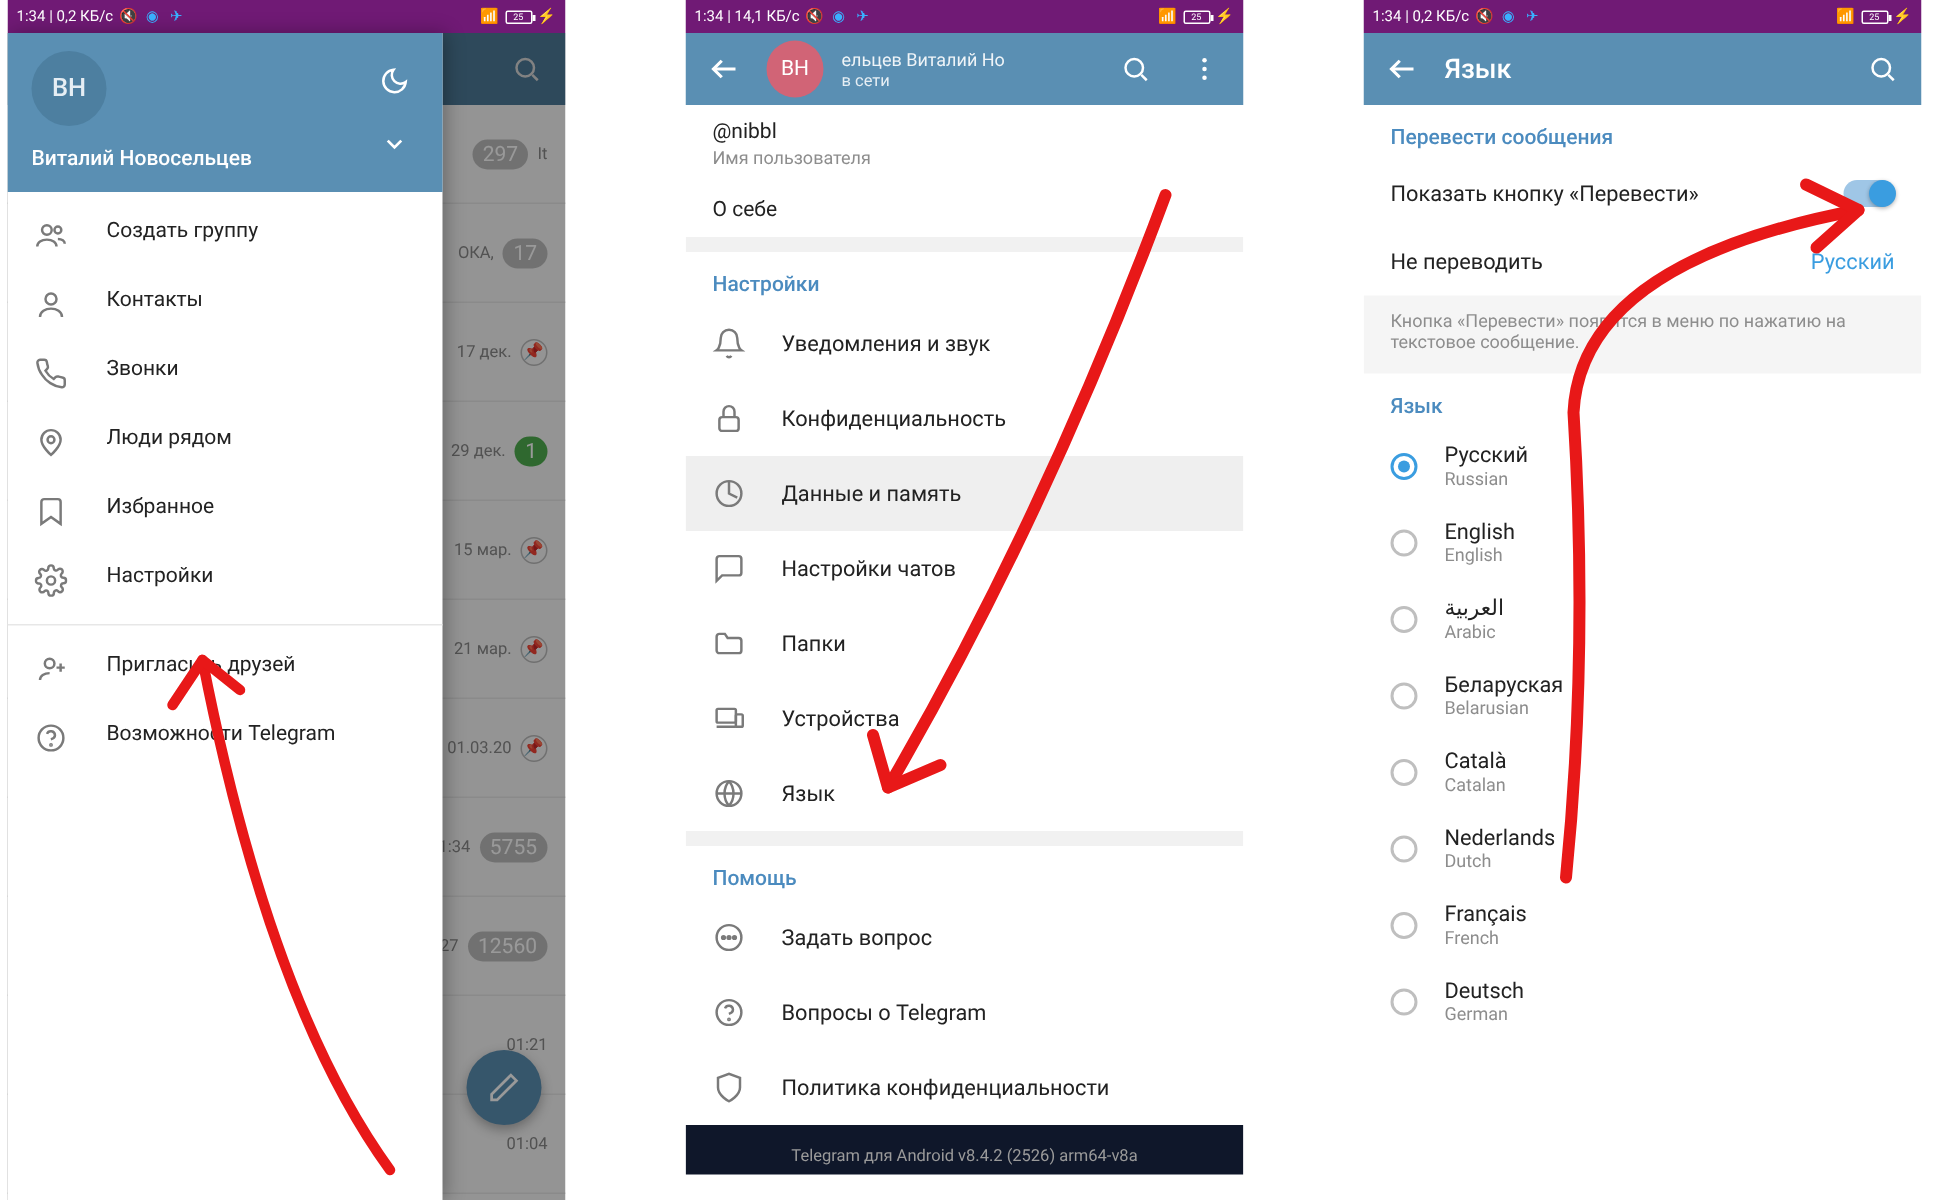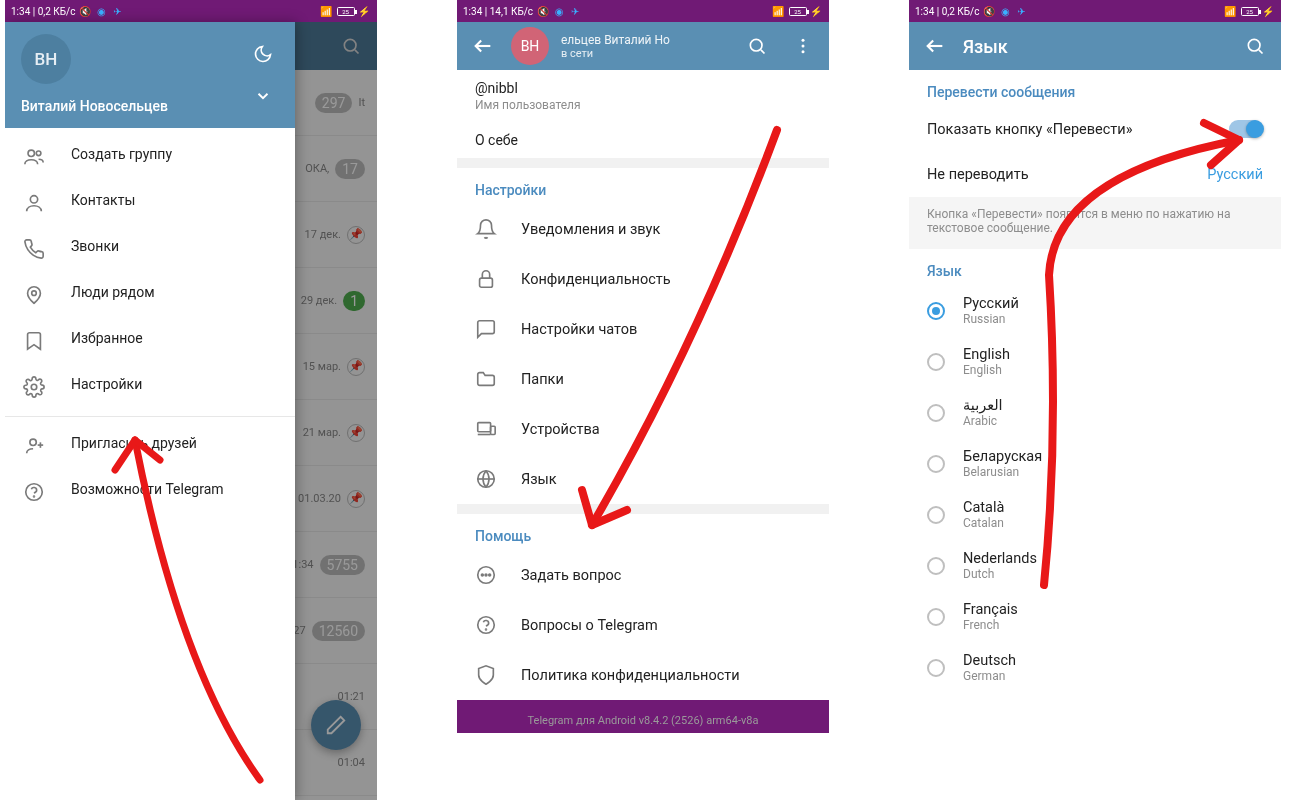--- a/index.html
+++ b/index.html
@@ -120,21 +120,21 @@
   .info-main { font-size: 14px; color: #222; }
   .info-sub { font-size: 12px; color: #8d8d8d; margin-top: 2px; }
   .gap-strip { height: 10px; background: #f1f1f1; }
   .sect-title { color: #4b8bbf; font-size: 14px; font-weight: 500; padding: 14px 18px 6px; }
   .set-item {
     display: flex; align-items: center; gap: 24px; padding: 14px 18px;
     font-size: 14.5px; color: #222; cursor: pointer;
   }
   .set-item.hl { background: #efefef; }
   .set-item .si-icon { width: 22px; height: 22px; color: #7a7a7a; display: flex; align-items: center; justify-content: center; }
-  .version { text-align: center; color: #9a9a9a; font-size: 11px; padding: 14px 0 6px; background: #701a75; }
+  .version { text-align: center; color: #9a9a9a; font-size: 11px; padding: 14px 0 6px; background: #0f172a; }
 
   
   .lang-header-title { font-size: 18px; font-weight: 500; flex: 1; }
   .toggle-row { display: flex; align-items: center; justify-content: space-between; padding: 14px 18px; font-size: 14.5px; color: #222; }
   .switch { width: 34px; height: 18px; border-radius: 10px; background: #9fc6e6; position: relative; }
   .switch::after { content: ""; width: 18px; height: 18px; border-radius: 50%; background: #3a9de0; position: absolute; right: -1px; top: 0; box-shadow: 0 1px 3px rgba(0,0,0,.3); }
   .link-right { color: #3a9de0; }
   .hint { font-size: 12px; color: #8d8d8d; padding: 10px 18px 14px; background: #f5f5f5; }
   .lang-item { display: flex; align-items: center; gap: 18px; padding: 10px 18px; cursor: pointer; }
   .radio { width: 18px; height: 18px; border: 2px solid #bfbfbf; border-radius: 50%; flex-shrink: 0; position: relative; }
@@ -400,20 +400,29 @@
       </div>
       <div class="set-item">
         <span class="si-icon">
             <svg width="22" height="22" viewBox="0 0 24 24" fill="none" stroke="currentColor" stroke-width="1.8">
               <rect x="5" y="11" width="14" height="10" rx="2"></rect>
               <path d="M8 11V7a4 4 0 018 0v4"></path>
             </svg>
           </span>
         <span>Конфиденциальность</span>
       </div>
+      <div class="set-item hl">
+        <span class="si-icon">
+            <svg width="22" height="22" viewBox="0 0 24 24" fill="none" stroke="currentColor" stroke-width="1.8">
+              <circle cx="12" cy="12" r="9"></circle>
+              <path d="M12 3v9l6 3"></path>
+            </svg>
+          </span>
+        <span>Данные и память</span>
+      </div>
       <div class="set-item">
         <span class="si-icon">
             <svg width="22" height="22" viewBox="0 0 24 24" fill="none" stroke="currentColor" stroke-width="1.8">
               <path d="M21 15a2 2 0 01-2 2H7l-4 4V5a2 2 0 012-2h14a2 2 0 012 2z"></path>
             </svg>
           </span>
         <span>Настройки чатов</span>
       </div>
       <div class="set-item">
         <span class="si-icon">

